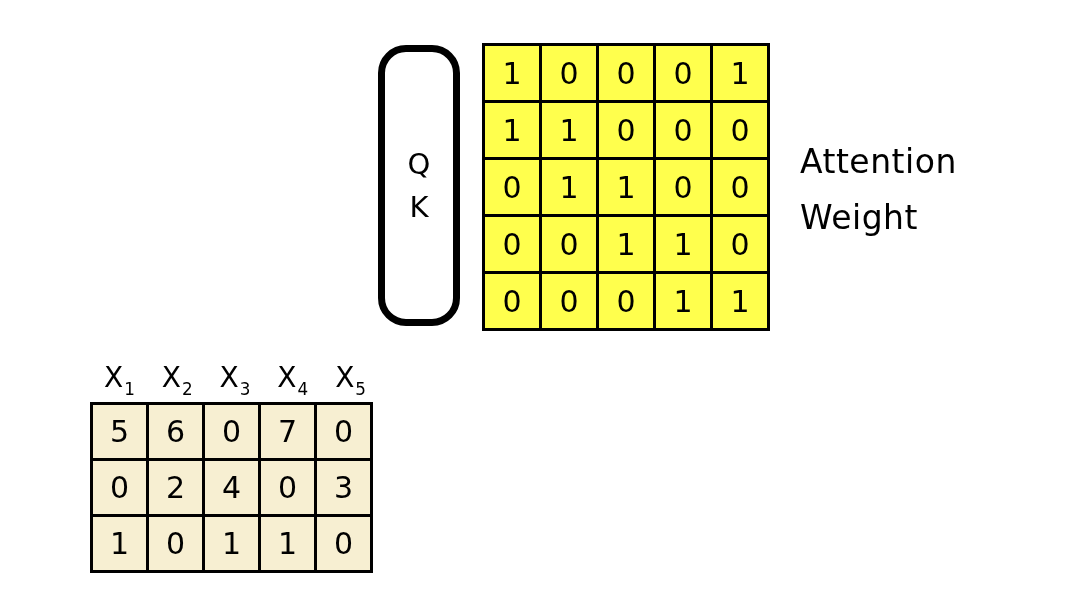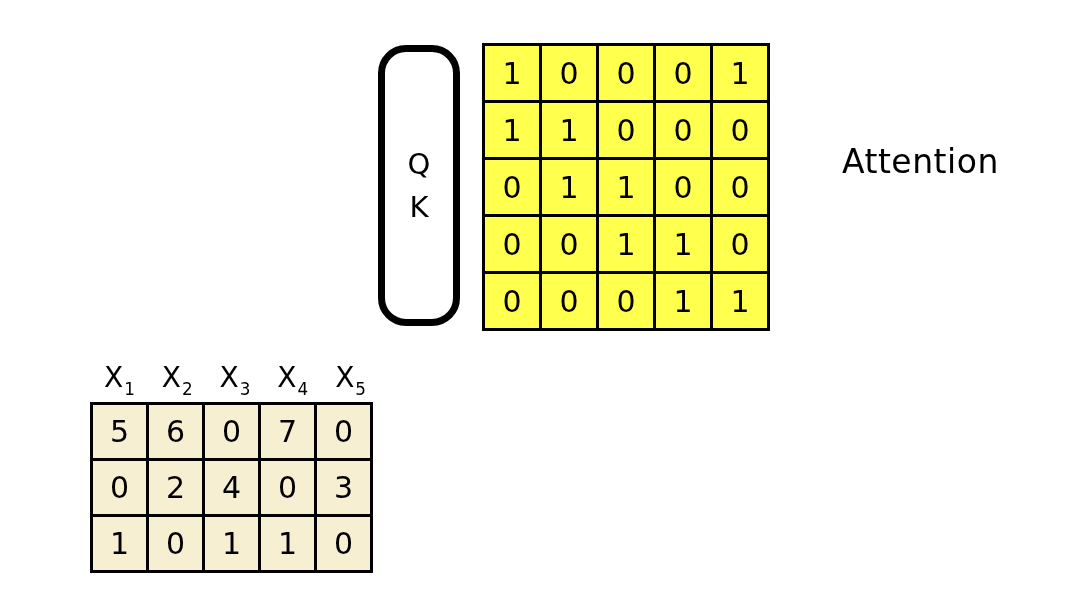--- a/index.html
+++ b/index.html
@@ -86,21 +86,20 @@
   }
 
   
   .attn-label {
     position: absolute;
     left: 800px; top: 134px;
     font-size: 33px;
     line-height: 56px;
     white-space: nowrap;
     letter-spacing: 0.5px;
-    margin-left: 42px;
   }
 </style>
 </head>
 <body style="--attention-cell: #FFFF4D; --input-cell: #F7EFD2; background: rgb(255, 255, 255);">
 
 <div class="diagram">
 
   <div class="pill">
     <span class="pill-letter">Q</span>
     <span class="pill-letter">K</span>
@@ -129,20 +128,21 @@
       <div class="cell">0</div>
       <div class="cell">0</div>
       <div class="cell">0</div>
       <div class="cell">0</div>
       <div class="cell">1</div>
       <div class="cell">1</div>
     </div>
 
   <div class="attn-label">
     <div>Attention</div>
+    <div>Weight</div>
   </div>
 
   <div class="input-headers">
       <div class="hdr">
         <span>X</span>
         <sub>1</sub>
       </div>
       <div class="hdr">
         <span>X</span>
         <sub>2</sub>

